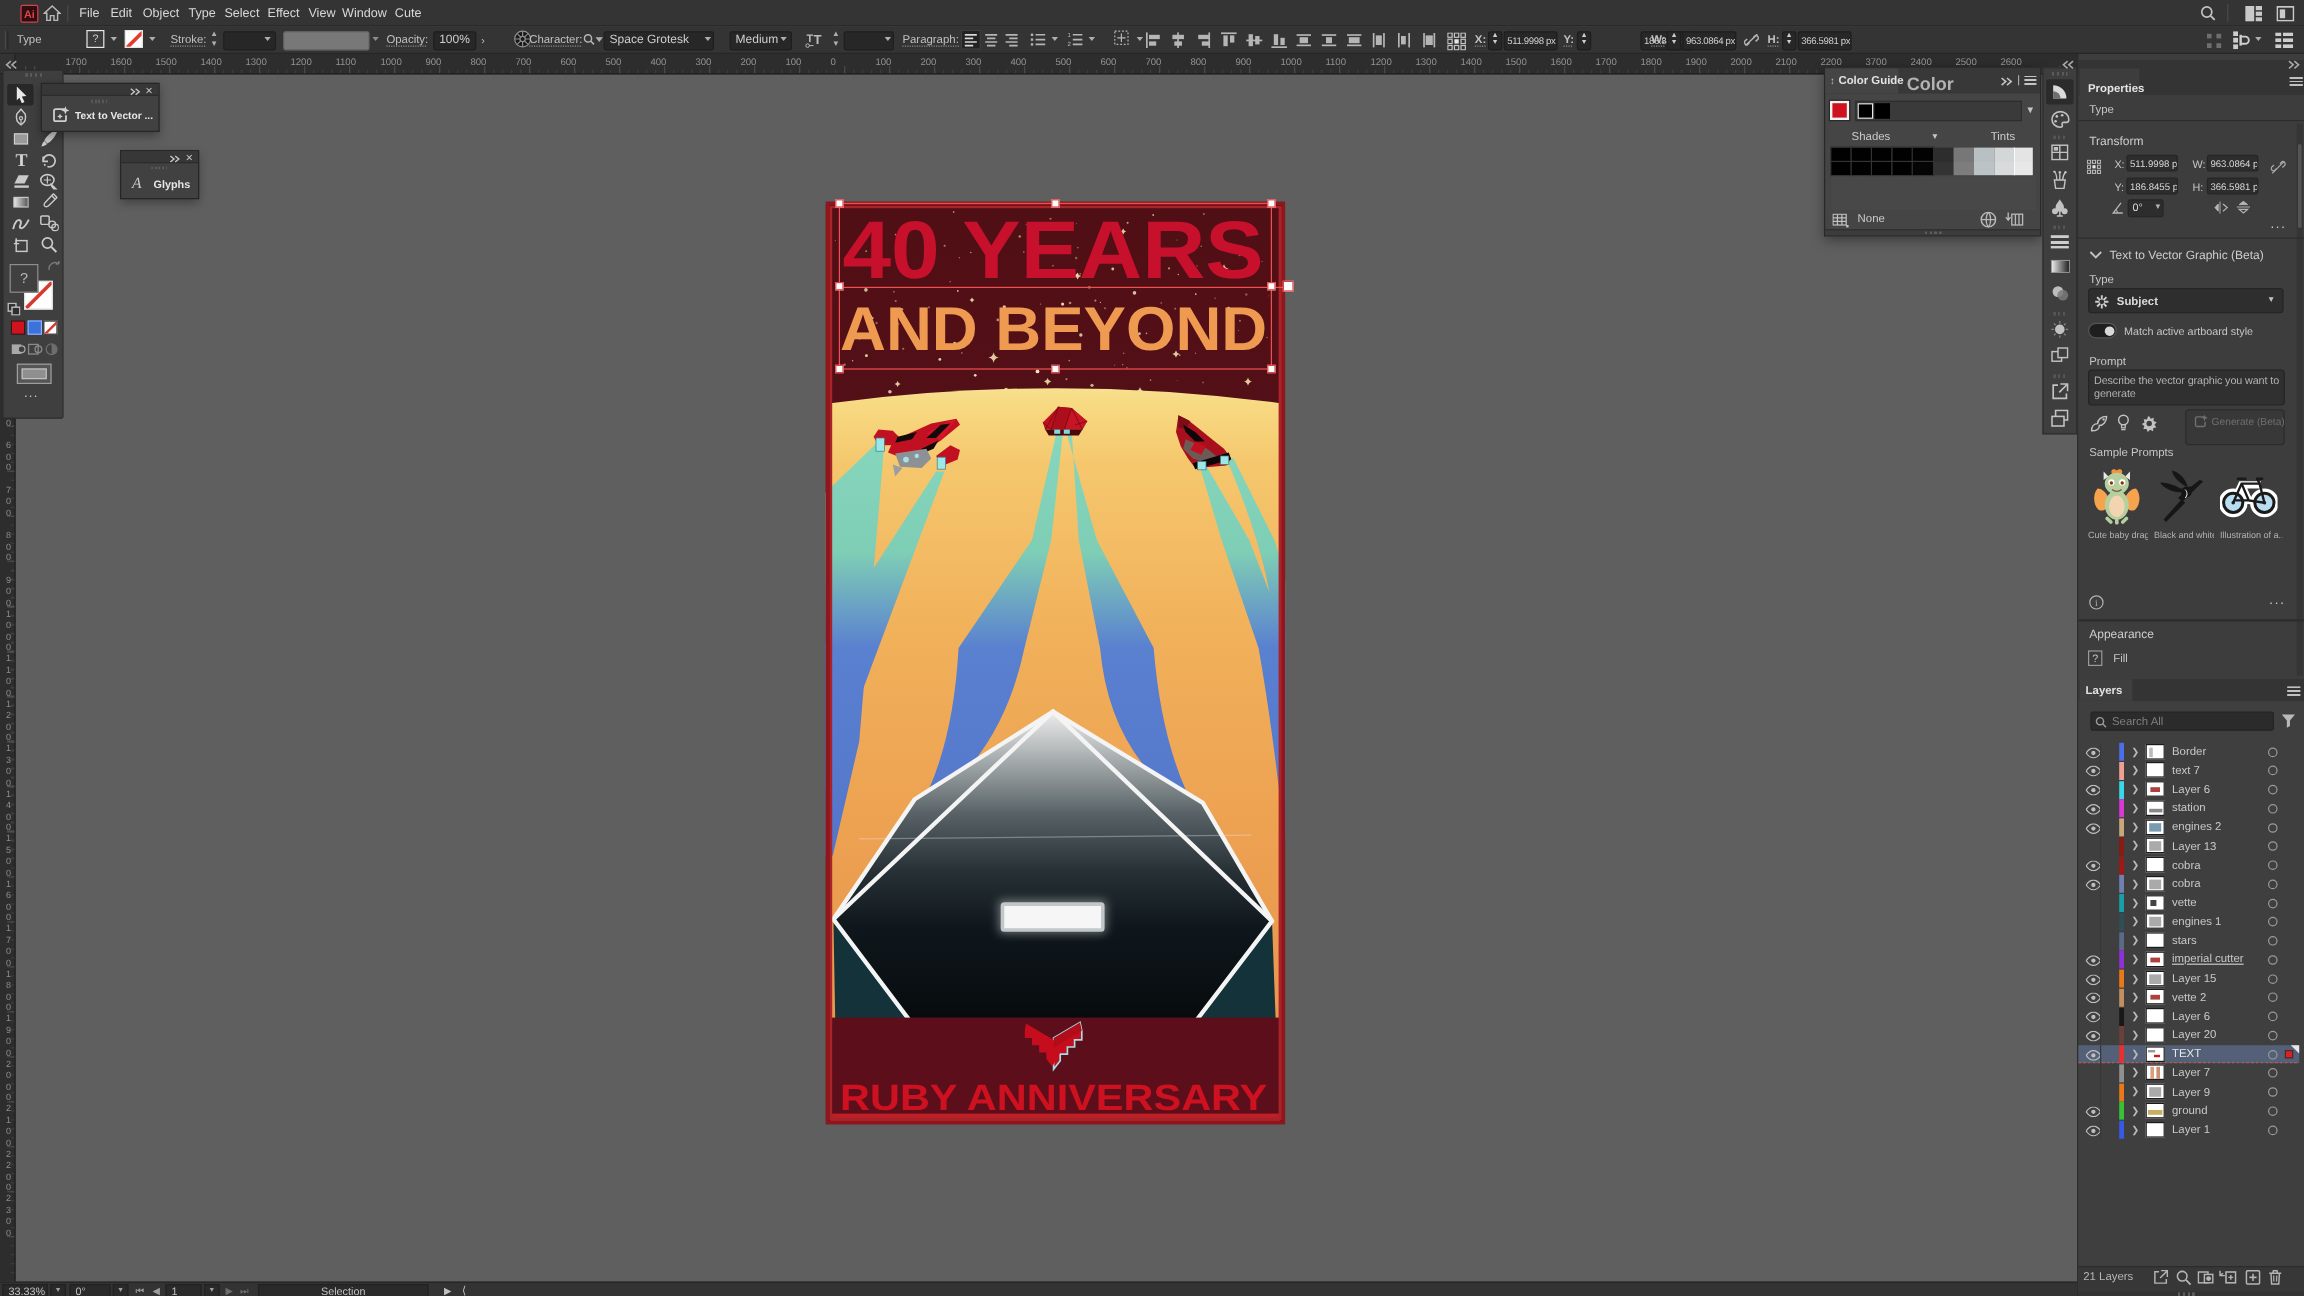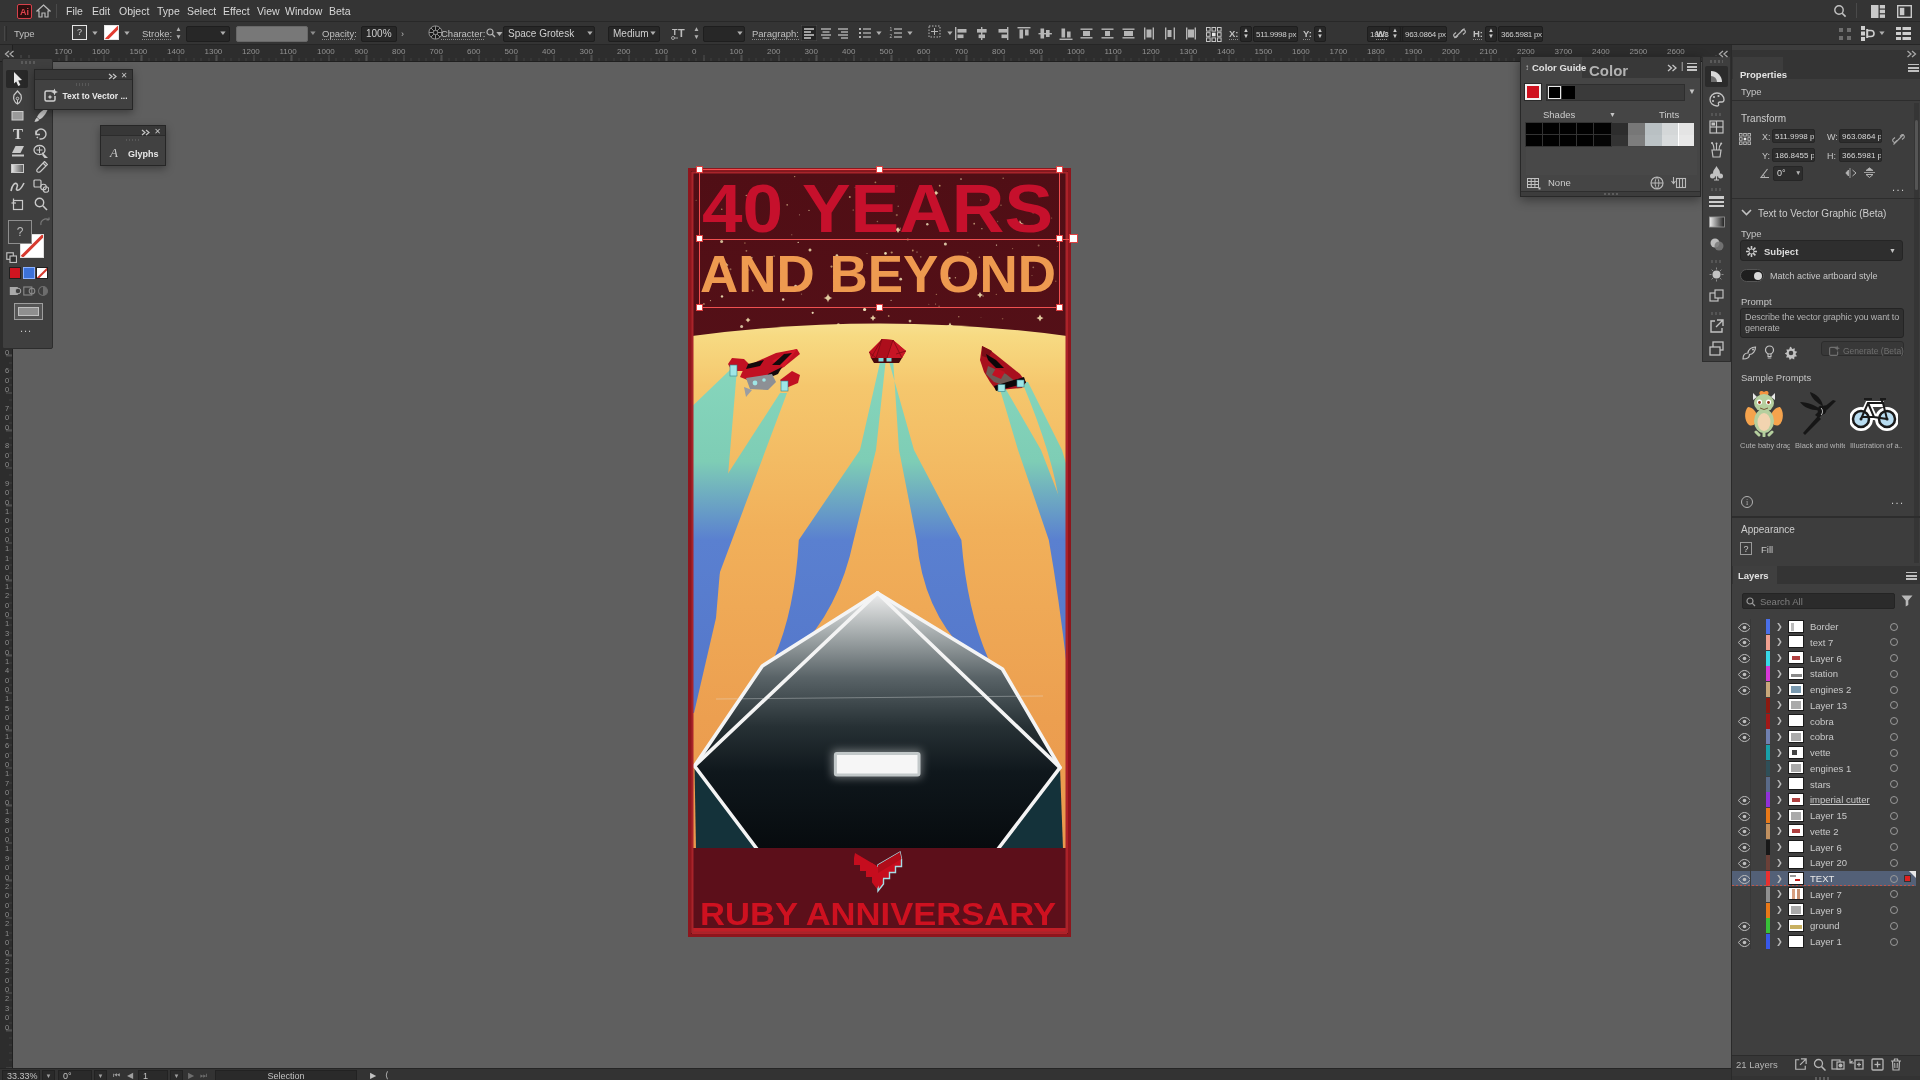--- a/index.html
+++ b/index.html
@@ -87,21 +87,21 @@
     </svg>
   <div class="abs" style="left:56px;top:4px;width:1px;height:14px;background:#4a4a4a;"></div>
   <span class="mitem" style="left:66px;">File</span>
   <span class="mitem" style="left:92px;">Edit</span>
   <span class="mitem" style="left:119px;">Object</span>
   <span class="mitem" style="left:157px;">Type</span>
   <span class="mitem" style="left:187px;">Select</span>
   <span class="mitem" style="left:223px;">Effect</span>
   <span class="mitem" style="left:257px;">View</span>
   <span class="mitem" style="left:285px;">Window</span>
-  <span class="mitem" style="left:329px;">Beta</span>
+  <span class="mitem" style="left:329px;">Cute</span>
   <svg class="abs" style="left:1833px;top:4px;" width="14" height="14" viewBox="0 0 14 14">
       <circle cx="6" cy="6" r="4.2" fill="none" stroke="#c2c2c2" stroke-width="1.4"></circle>
       <line x1="9.2" y1="9.2" x2="12.6" y2="12.6" stroke="#c2c2c2" stroke-width="1.6"></line>
     </svg>
   <div class="abs" style="left:1856px;top:3px;width:1px;height:15px;background:#4a4a4a;"></div>
   <svg class="abs" style="left:1871px;top:4.5px;" width="14" height="13" viewBox="0 0 14 13">
       <rect x="0" y="0" width="7.5" height="13" fill="#c9c9c9"></rect>
       <rect x="8.8" y="0" width="5.2" height="3.5" fill="#c9c9c9"></rect>
       <rect x="8.8" y="4.7" width="5.2" height="3.5" fill="#c9c9c9"></rect>
       <rect x="8.8" y="9.4" width="5.2" height="3.5" fill="#c9c9c9"></rect>
@@ -952,21 +952,21 @@
       <path d="M1 13 C1 9 3 7 6 7 C6 4 9 1 13.5 1 C13.5 5.5 10.5 8.5 7.5 8.5 C7.5 11 5.5 13 1 13 Z" fill="none" stroke="#c2c2c2" stroke-width="1.2"></path>
       <circle cx="11" cy="3.5" r="1" fill="#c2c2c2"></circle>
     </svg>
  <svg style="position:absolute;left:31px;top:300px;" width="13" height="15" viewBox="0 0 13 15">
       <circle cx="6.5" cy="5" r="4" fill="none" stroke="#c2c2c2" stroke-width="1.2"></circle>
       <path d="M5 9 L5 11.5 L8 11.5 L8 9 M4.7 13 L8.3 13" stroke="#c2c2c2" stroke-width="1.1" fill="none"></path>
     </svg>
  <svg style="position:absolute;left:52px;top:301px;" width="14" height="14" viewBox="0 0 14 14">
       <path d="M7 0.8 L8.2 3 L10.8 2.2 L10.6 4.9 L13.2 5.8 L11.4 7.9 L13 10.2 L10.4 10.7 L10.2 13.4 L7.8 12.2 L5.8 14 L4.8 11.4 L2.1 11.5 L3 9 L0.8 7.4 L3.1 6 L2.4 3.4 L5.1 3.5 L6 1 Z M7 9.3 A2.3 2.3 0 1 0 7 4.7 A2.3 2.3 0 0 0 7 9.3" fill="#c2c2c2" fill-rule="evenodd"></path>
     </svg>
- <div style="position:absolute;left:89px;top:296px;width:83px;height:15px;background:#383838;border:1px solid #2c2c2c;border-radius:3px;">
+ <div style="position:absolute;left:89px;top:296px;width:83px;height:30px;background:#383838;border:1px solid #2c2c2c;border-radius:3px;">
    <svg style="position:absolute;left:6px;top:3px;" width="12" height="12" viewBox="0 0 15 15">
         <path d="M11 3 H3.5 A1.5 1.5 0 0 0 2 4.5 V11.5 A1.5 1.5 0 0 0 3.5 13 H10.5 A1.5 1.5 0 0 0 12 11.5 V8" fill="none" stroke="#6f6f6f" stroke-width="1.5"></path>
         <path d="M11.5 0.5 L12.5 3 L15 4 L12.5 5 L11.5 7.5 L10.5 5 L8 4 L10.5 3 Z" fill="#6f6f6f"></path>
       </svg>
    <span style="position:absolute;left:21px;top:4px;color:#6f6f6f;font-size:8.5px;white-space:nowrap;">Generate (Beta)</span>
  </div>
  <span style="position:absolute;left:9px;top:327px;color:#c6c6c6;font-size:9.5px;">Sample Prompts</span>
  <div style="position:absolute;left:8px;top:344px;width:48px;height:48px;">
    <svg width="48" height="48" viewBox="0 0 48 48">
      <path d="M20 6 C18 2 22 1 24 3 C26 1 30 2 28 6 Z" fill="#f5923e"></path>

